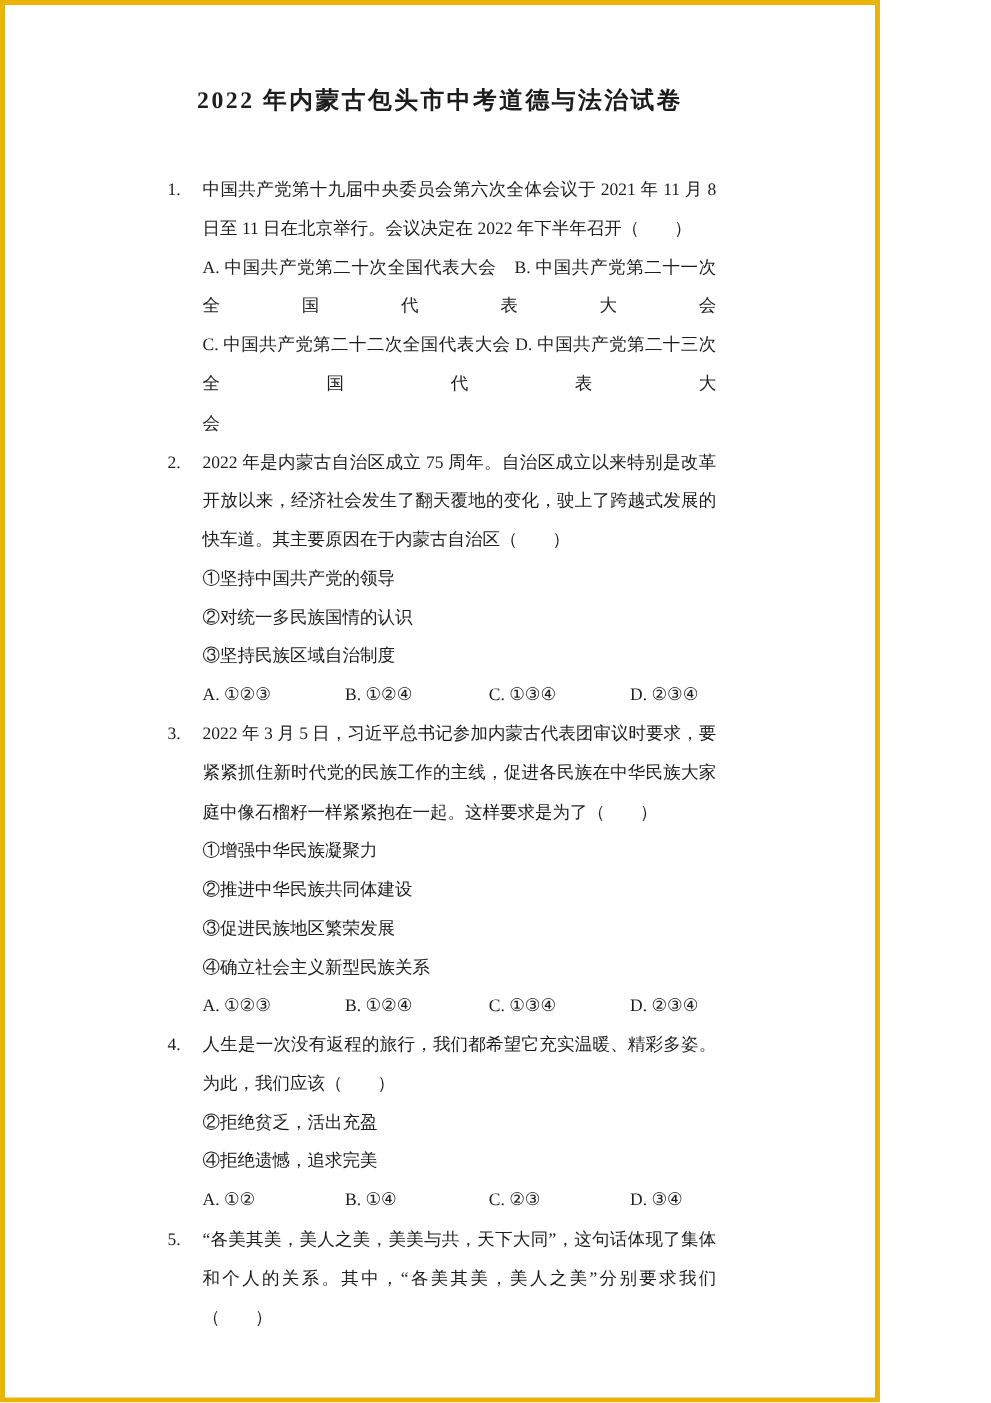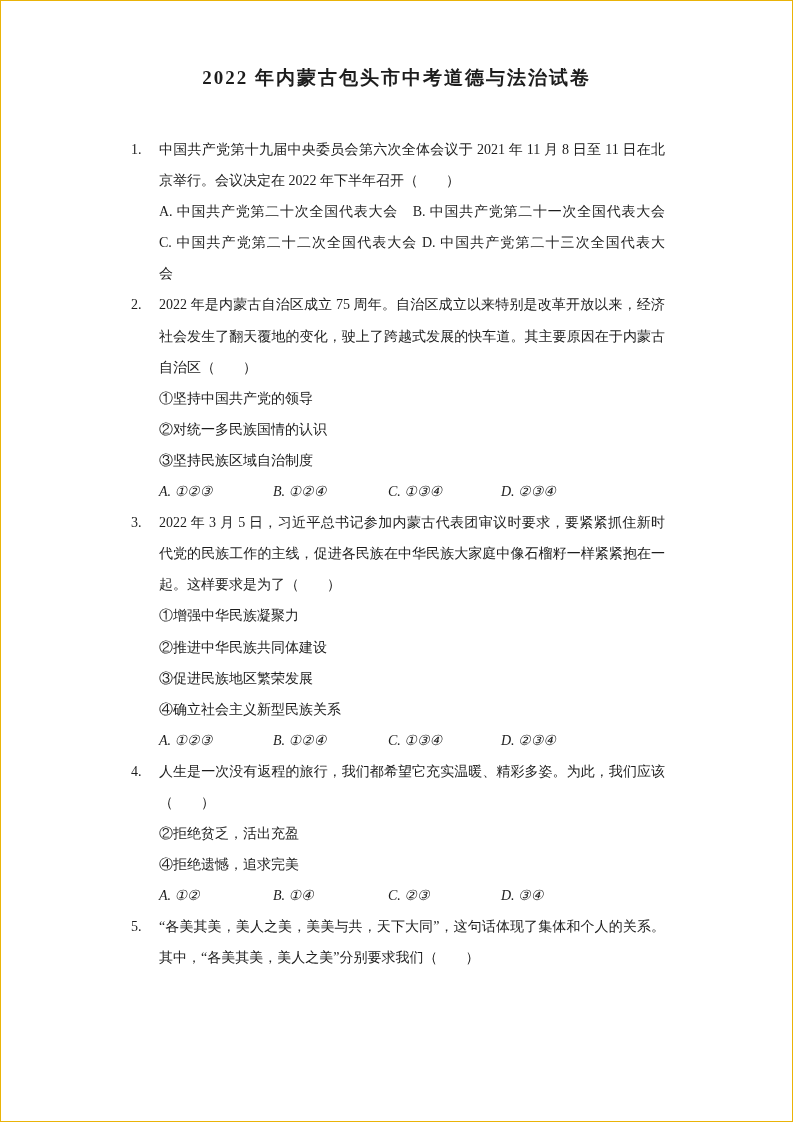--- a/index.html
+++ b/index.html
@@ -2,25 +2,25 @@
 <html><head>
 <meta charset="utf-8">
 <style>
   html, body {
     margin: 0;
     padding: 0;
     background: #ffffff;
   }
   .page {
     position: relative;
-    width: 793px;
+    width: 704px;
     height: 1122px;
     box-sizing: border-box;
     background: #ffffff;
-    border: 1px solid #eab308;
+    border: 4px solid #eab308;
     overflow: hidden;
     font-family: "Liberation Serif", "DejaVu Serif", serif;
     color: #1d1d1d;
   }
   .doc-title {
     margin: 0;
     padding-top: 63px;
     text-align: center;
     font-size: 19px;
     line-height: 28px;
@@ -50,21 +50,20 @@
     margin: 0;
     text-align: justify;
     text-align-last: justify;
   }
   .item {
     margin: 0;
   }
   .options {
     display: grid;
     grid-template-columns: 114px 115px 113px auto;
-    font-style: italic;
   }
   .opt {
     white-space: nowrap;
   }
 </style>
 </head>
 <body>
 
 <div class="page">
   <h1 class="doc-title">2022 年内蒙古包头市中考道德与法治试卷</h1>

